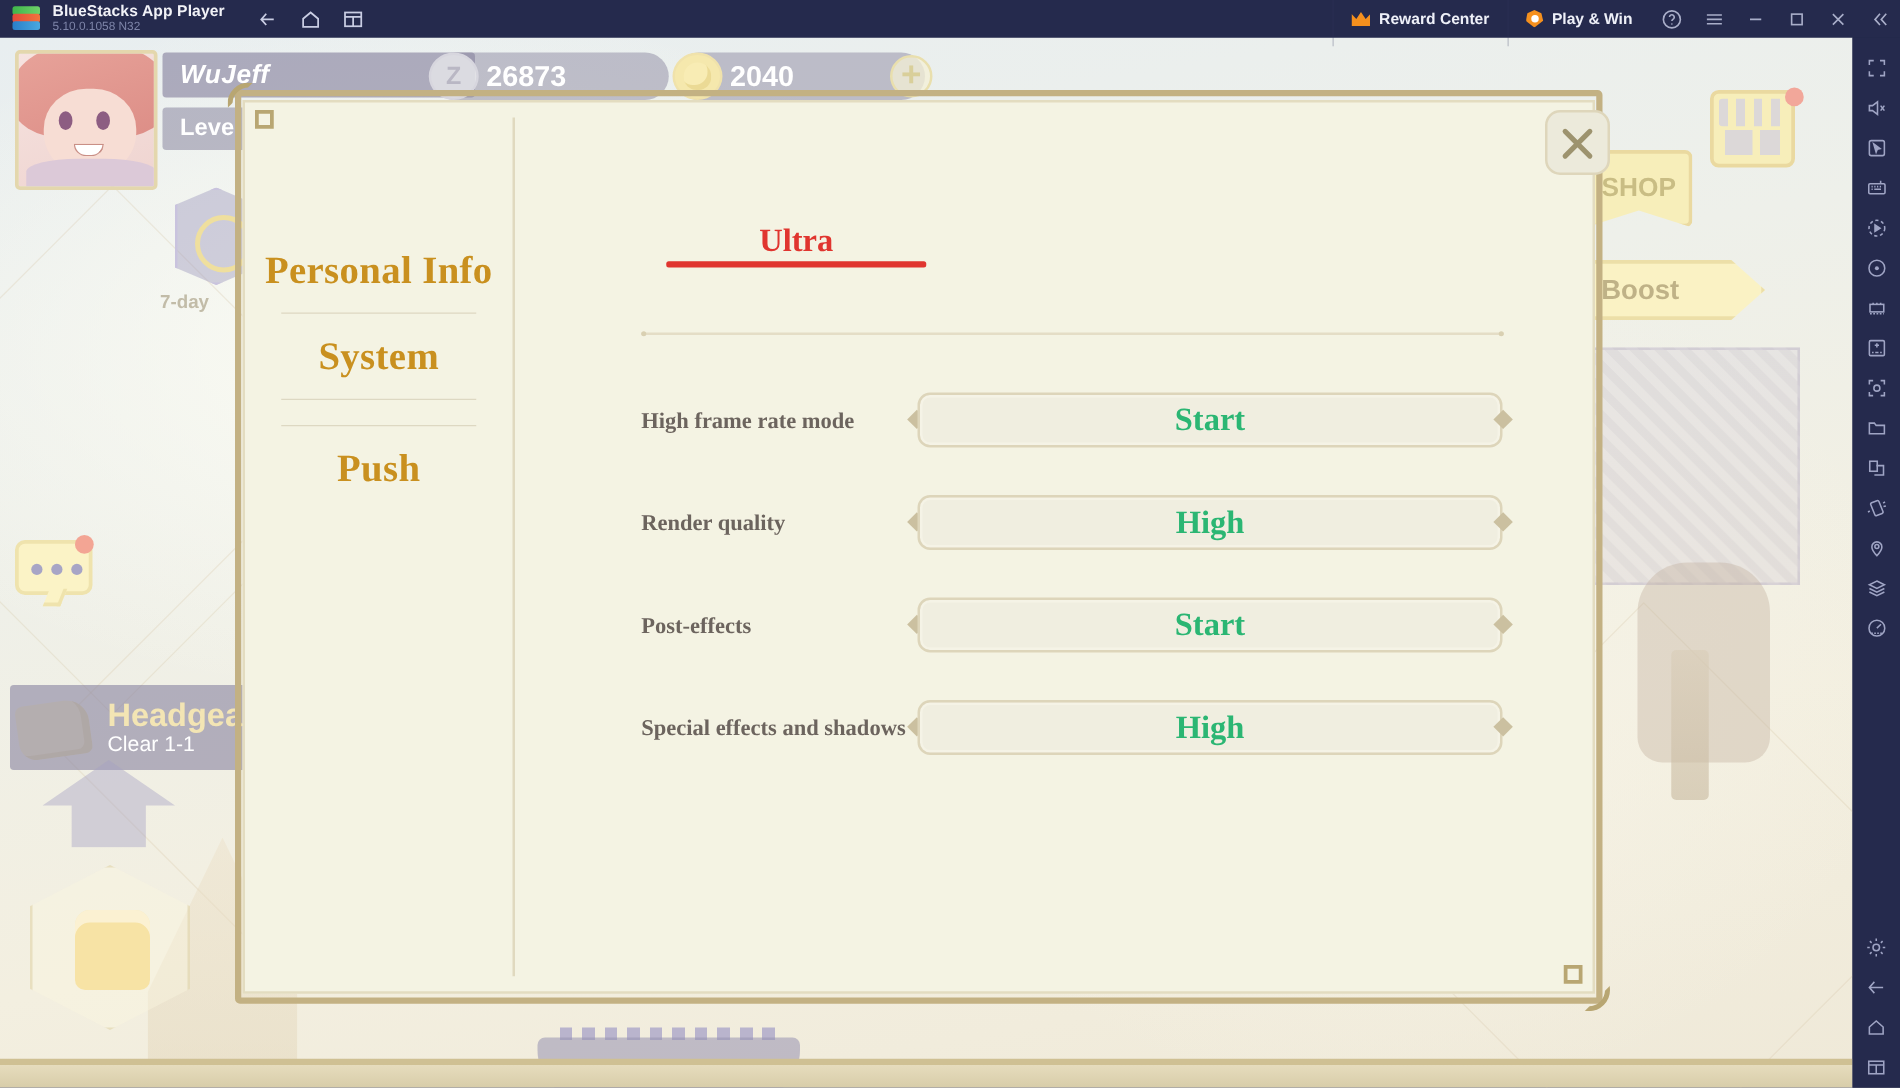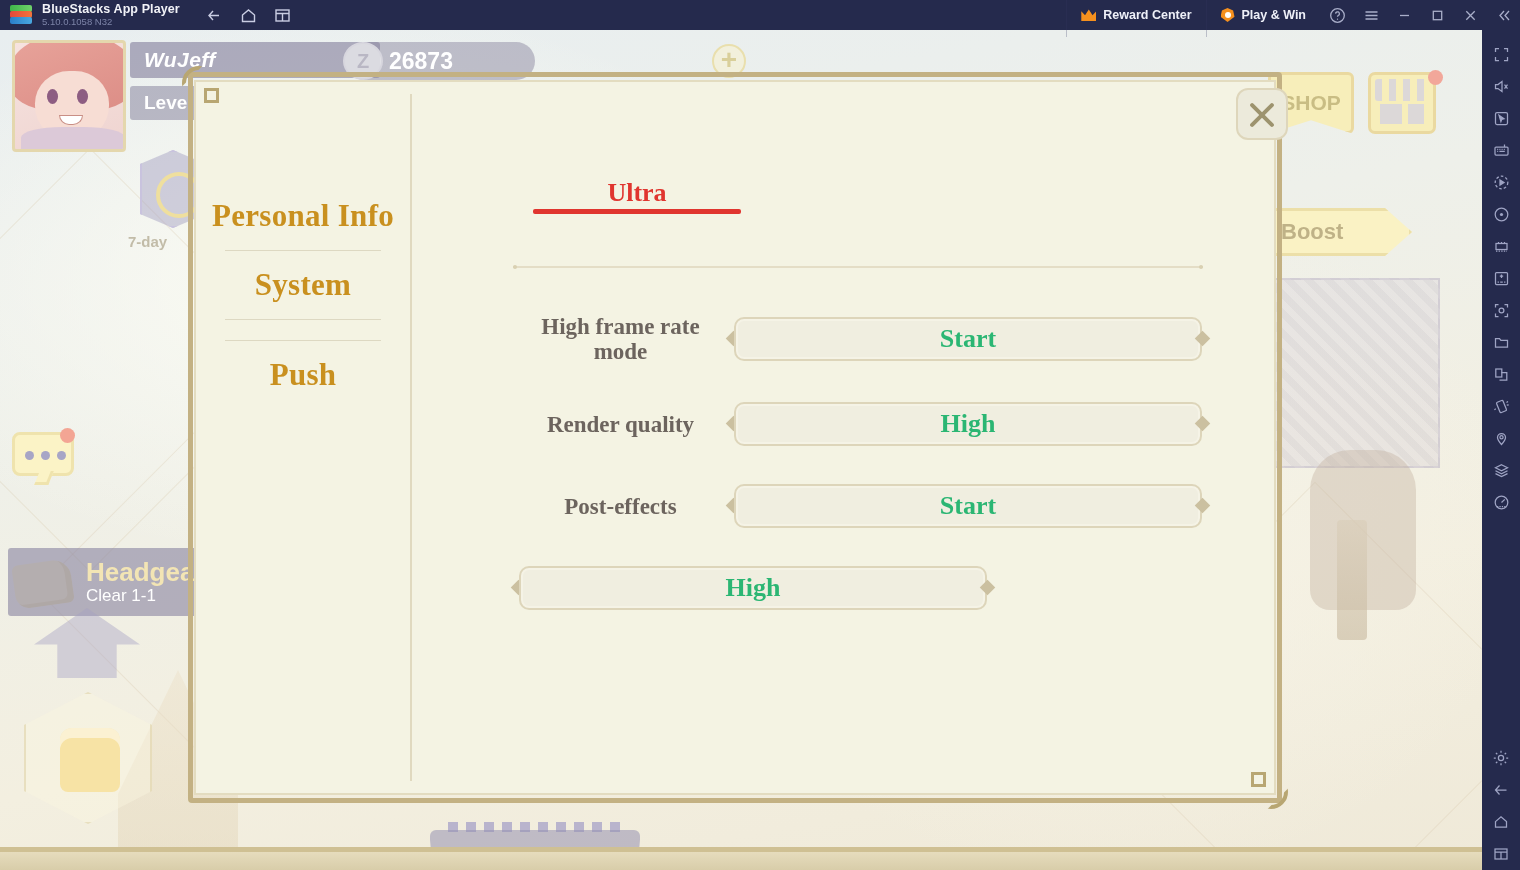--- a/index.html
+++ b/index.html
@@ -150,21 +150,21 @@
   #res-2 .res-coin::before {
     content:""; width: 22px; height: 22px; background:#f8ecb4; border-radius: 50% 50% 46% 46%;
     box-shadow: inset -3px -4px 0 rgba(226,206,128,.6);
   }
   #plus-btn {
     position: absolute; left: 712px; top: 14px; width: 34px; height: 34px;
     border-radius: 50%; background: rgba(244,240,214,.75); border: 2px solid #e9dfad;
     color: #d9cf9a; font-size: 28px; line-height: 28px; text-align: center; font-weight: bold;
   }
   .shop-sign {
-    position: absolute; background: #f7eeba; border: 3px solid #ead9a0; border-radius: 6px;
+    position: absolute; background: #f7eeba; border: 3px solid #ead9a0; border-radius: 6px; margin-top: 48px;
   }
   #shop-tag {
     left: 1268px; top: 42px; width: 86px; height: 62px;
     clip-path: polygon(0 0,100% 0,100% 100%,50% 78%,0 100%);
     display: flex; align-items: center; justify-content: center;
   }
   #shop-tag span { color: #c9bd84; font-weight: bold; font-size: 21px; }
   #store-icon {
     position: absolute; left: 1368px; top: 42px; width: 68px; height: 62px;
     background: #f7eeba; border: 3px solid #ead9a0; border-radius: 7px;
@@ -386,21 +386,21 @@
   #hdr-divider::before { left: 0; }
   #hdr-divider::after { right: 0; }
 
   #settings-list { margin-top: 46px; }
   .set-row {
     display: flex; align-items: center; margin-bottom: 38px;
   }
   .set-label {
     width: 215px; flex: none;
     font-family: "Liberation Serif", serif;
-    font-size: 23px; font-weight: bold; color: #6c645e; line-height: 25px; text-align: center;
+    font-size: 18px; font-weight: bold; color: #6c645e; line-height: 25px;
   }
   .set-field {
     position: relative; width: 480px; height: 44px; flex: none; cursor: pointer;
   }
   .set-field .pill {
     position: absolute; left: 6px; right: 6px; top: 0; bottom: 0;
     background: #f0eee0; border: 2px solid #ddd5ba; border-radius: 10px;
     box-shadow: inset 0 0 0 2px #f5f3e6;
     display: flex; align-items: center; justify-content: center;
   }
@@ -441,20 +441,24 @@
   <div id="name-plate">
     <span>WuJeff</span>
   </div>
   <div id="level-plate">
     <span>Level</span>
   </div>
 
   <div class="res-bar" id="res-1">
     <div class="res-coin">Z</div>
     <span>26873</span>
+  </div>
+  <div class="res-bar" id="res-2">
+    <div class="res-coin"></div>
+    <span>2040</span>
   </div>
   <div id="plus-btn">+</div>
 
   <div class="shop-sign" id="shop-tag">
     <span>SHOP</span>
   </div>
   <div id="store-icon">
     <div class="awning"></div>
     <div class="door"></div>
     <div class="win2"></div>
@@ -557,20 +561,21 @@
         <div class="set-field">
           <div class="dia l"></div>
           <div class="pill">
             <span>Start</span>
           </div>
           <div class="dia r"></div>
         </div>
       </div>
 
       <div class="set-row">
+        <div class="set-label">Special effects and shadows</div>
         <div class="set-field">
           <div class="dia l"></div>
           <div class="pill">
             <span>High</span>
           </div>
           <div class="dia r"></div>
         </div>
       </div>
 
     </div>

